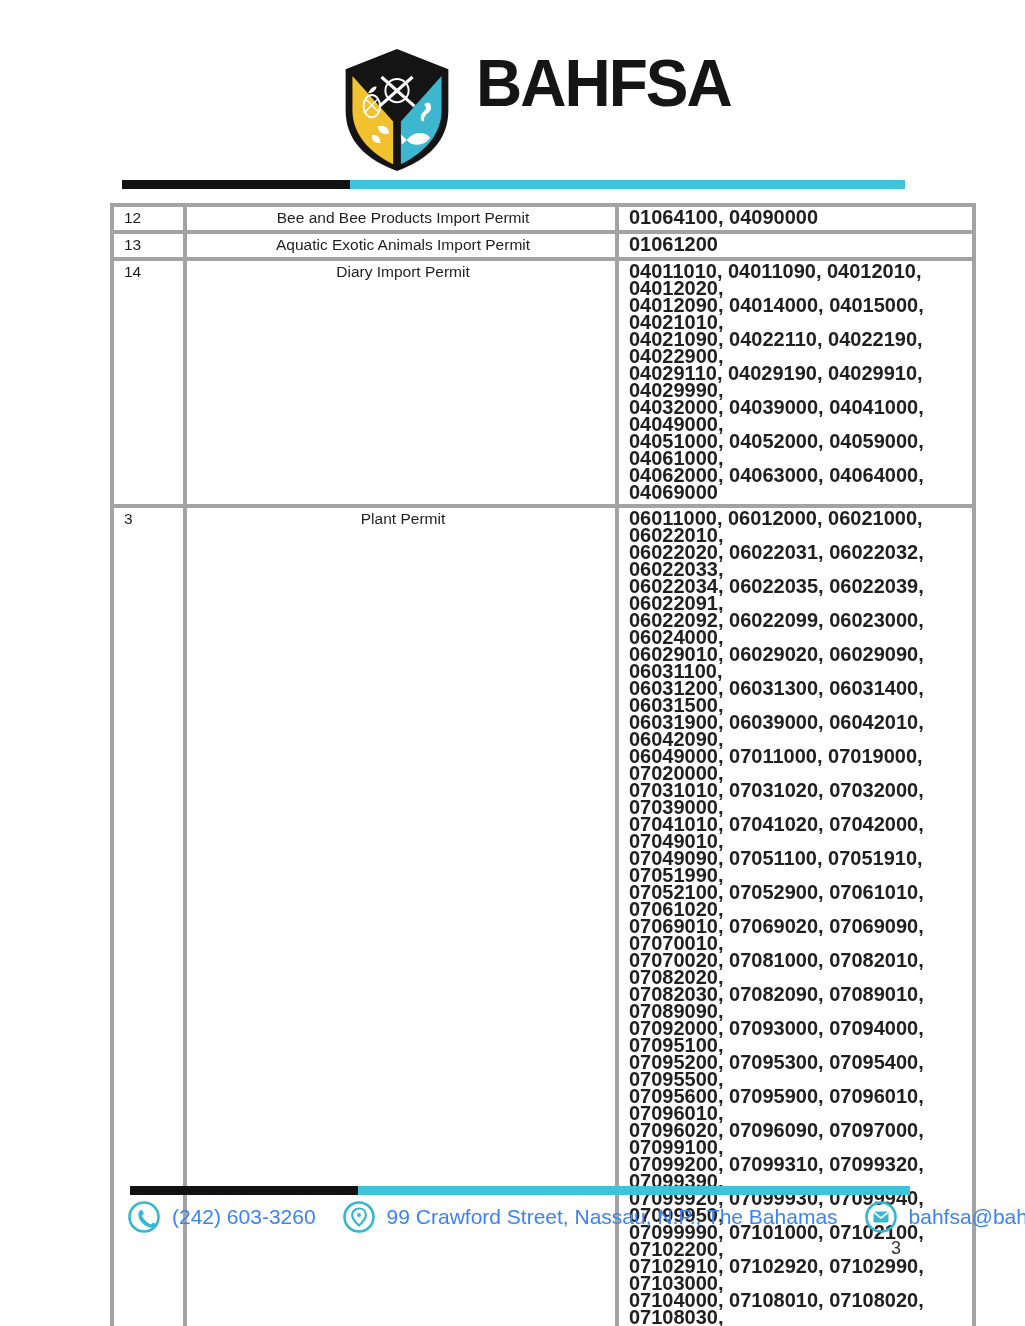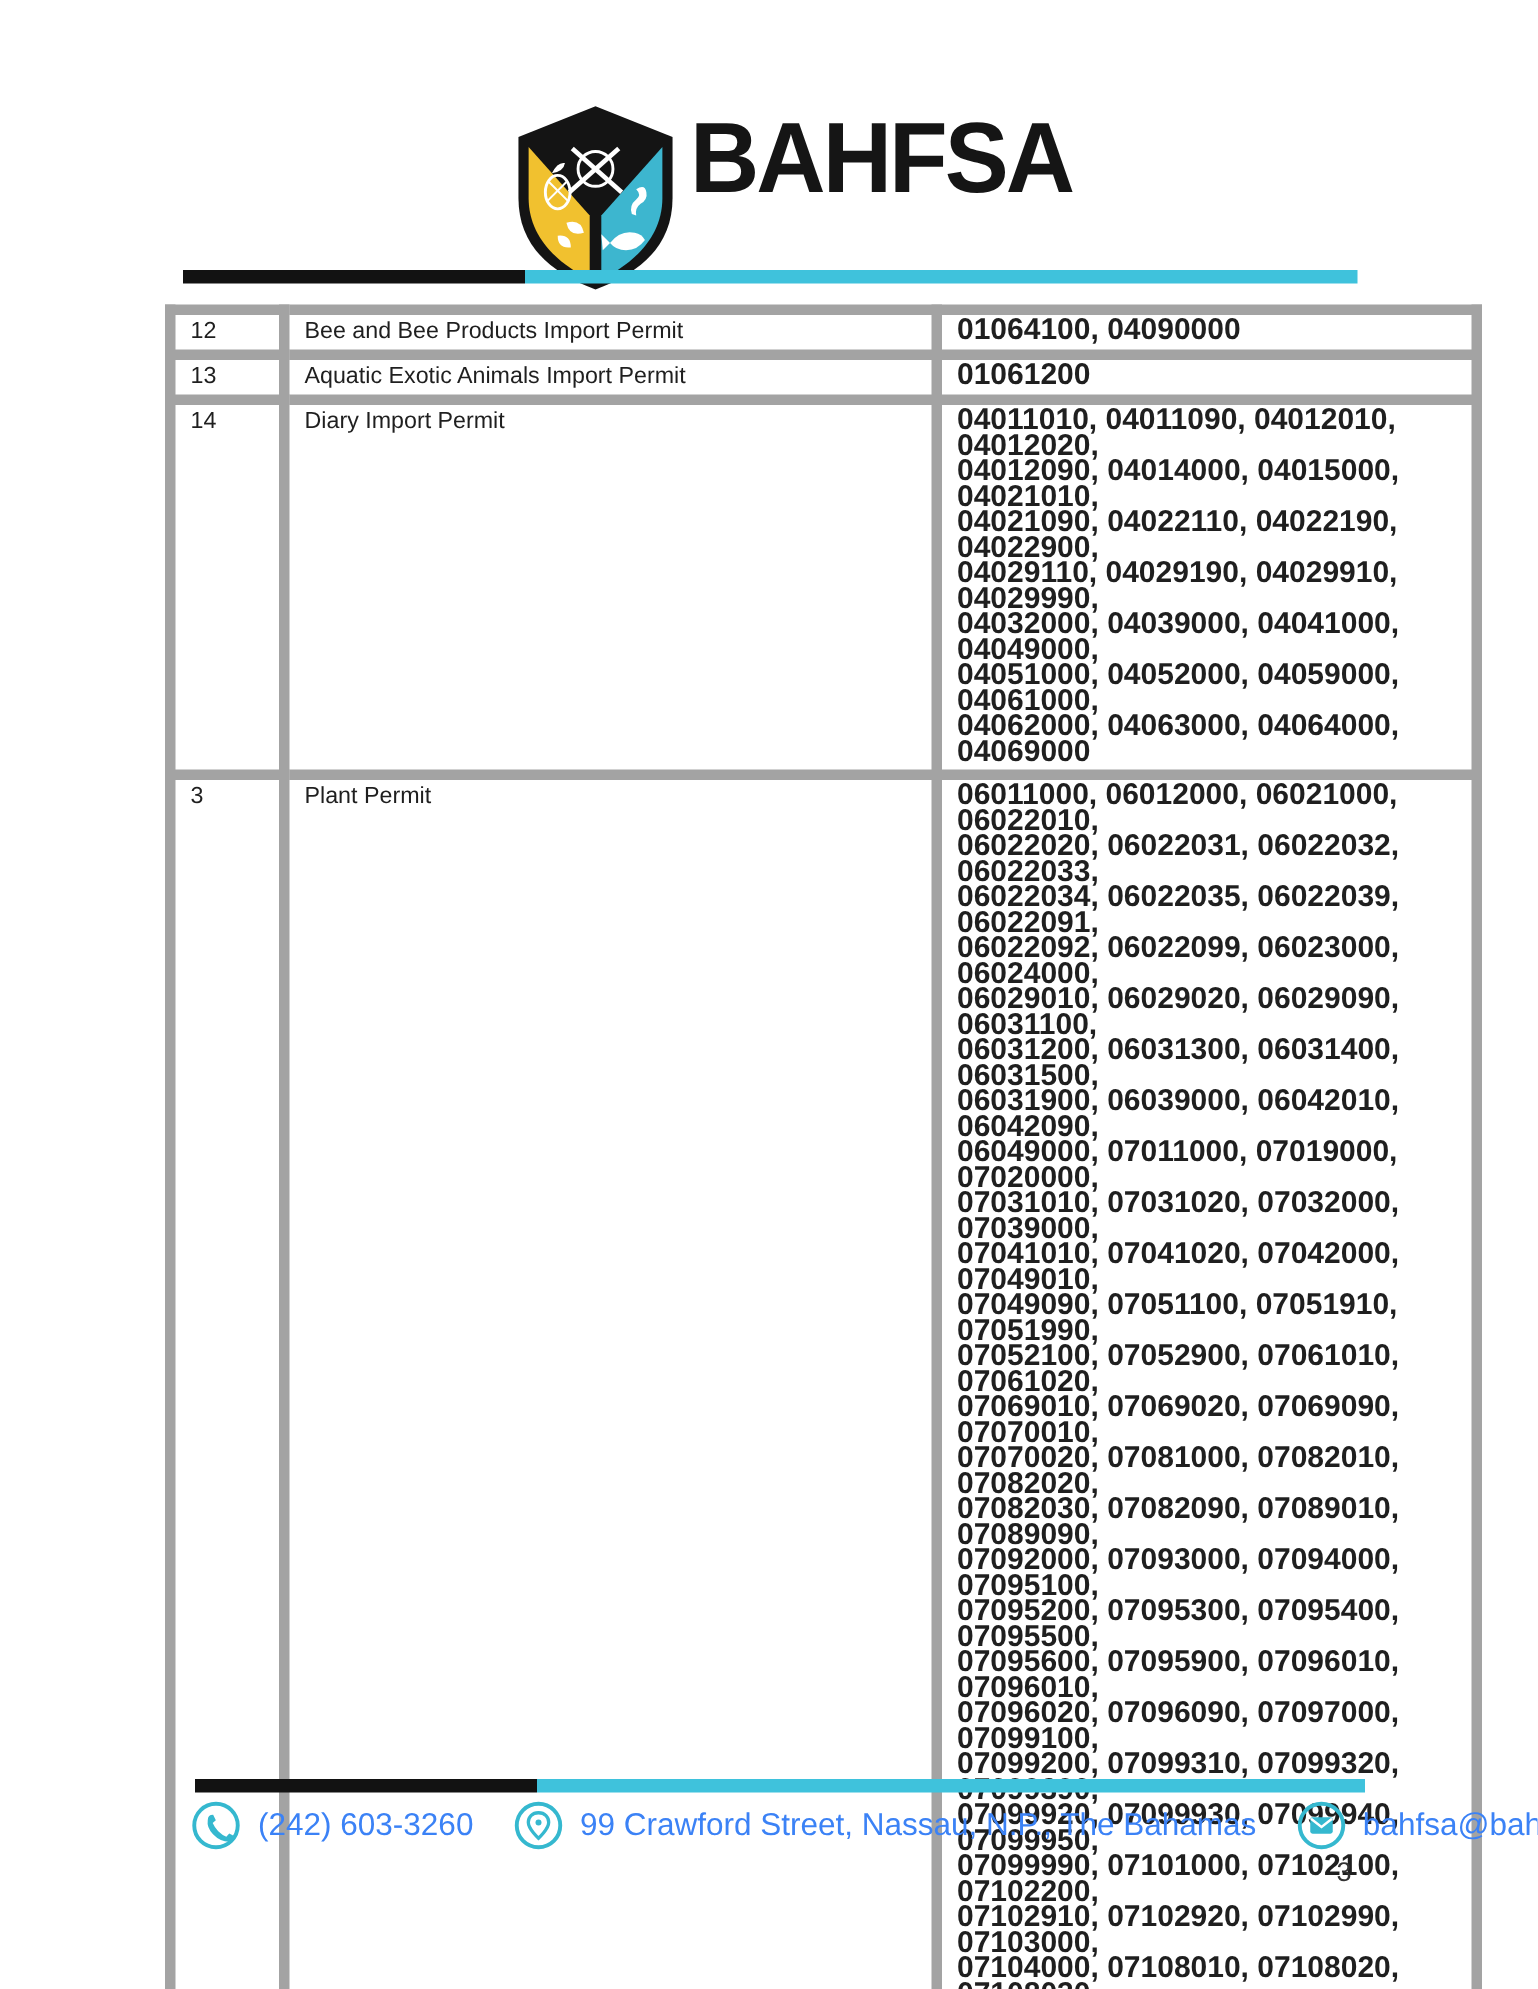--- a/index.html
+++ b/index.html
@@ -1,45 +1,45 @@
 <!DOCTYPE html>
 <html><head>
 <meta charset="utf-8">
 <style>
   html,body{margin:0;padding:0;}
   body{
     width:1025px;height:1326px;position:relative;background:#ffffff;
     font-family:"Liberation Sans", sans-serif;color:#1f1f1f;overflow:hidden;
   }
   
-  .brand{position:absolute;top:68px;left:338px;display:flex;gap:4px;align-items:flex-start;}
+  .brand{position:absolute;top:46px;left:338px;display:flex;gap:20px;align-items:flex-start;}
   .brand-shield{width:118px;height:126px;flex:0 0 auto;}
   .brand-textblock{display:flex;flex-direction:column;align-items:center;margin-top:6px;}
   .brand-name{
     font-size:64px;font-weight:800;letter-spacing:-2px;color:#151515;
     line-height:0.98;transform:scaleY(1.04);
   }
   .brand-tagline{margin-top:6px;text-align:center;color:#2fb3c6;font-weight:700;
     font-size:10.5px;letter-spacing:1.2px;line-height:1.45;}
   
   .rule{position:absolute;height:9px;display:flex;}
   .rule-header{top:180px;left:122px;width:783px;}
   .rule-footer{top:1186px;left:130px;width:780px;}
   .rule-black{background:#121212;width:228px;height:100%;}
   .rule-teal{background:#3fc2dc;flex:1;height:100%;}
   
   table.permits{
     position:absolute;top:203px;left:110px;width:802px;
     border-collapse:collapse;table-layout:fixed;
   }
   table.permits td{
-    border:7px solid #a3a3a3;vertical-align:top;padding:2px 6px 3px 10px;
+    border:4px solid #a3a3a3;vertical-align:top;padding:2px 6px 3px 10px;
   }
   td.c-num{width:53px;font-size:15.5px;}
-  td.c-name{width:412px;font-size:15.5px;padding-left:13px;}
+  td.c-name{width:412px;font-size:15.5px;padding-left:13px;text-align:center;}
   td.c-codes{width:337px;font-size:20px;font-weight:700;line-height:17px;
     white-space:pre-line;padding-left:9px;padding-top:3px;}
   tr.row-short{height:26px;}
   tr.row-bold td.c-num, tr.row-bold td.c-name{font-weight:400;}
   
   .contact{position:absolute;top:1200px;left:127px;display:flex;align-items:center;
     font-size:21px;color:#3b82f6;}
   .contact .cicon{width:34px;height:34px;flex:0 0 auto;}
   .contact .ctext{margin-left:11px;margin-right:26px;white-space:nowrap;}
   .pagenum{position:absolute;top:1238px;left:891px;font-size:18px;color:#333;}

